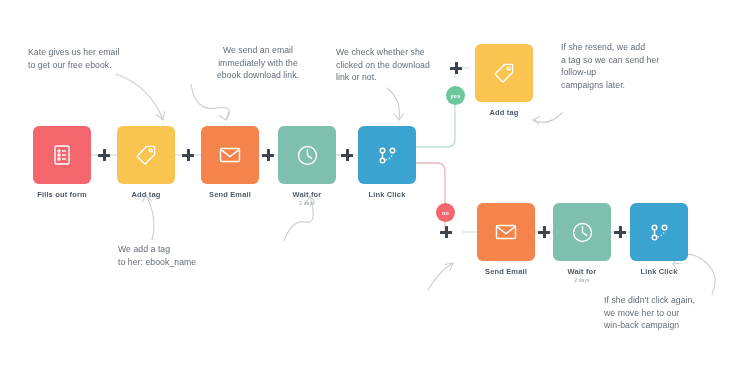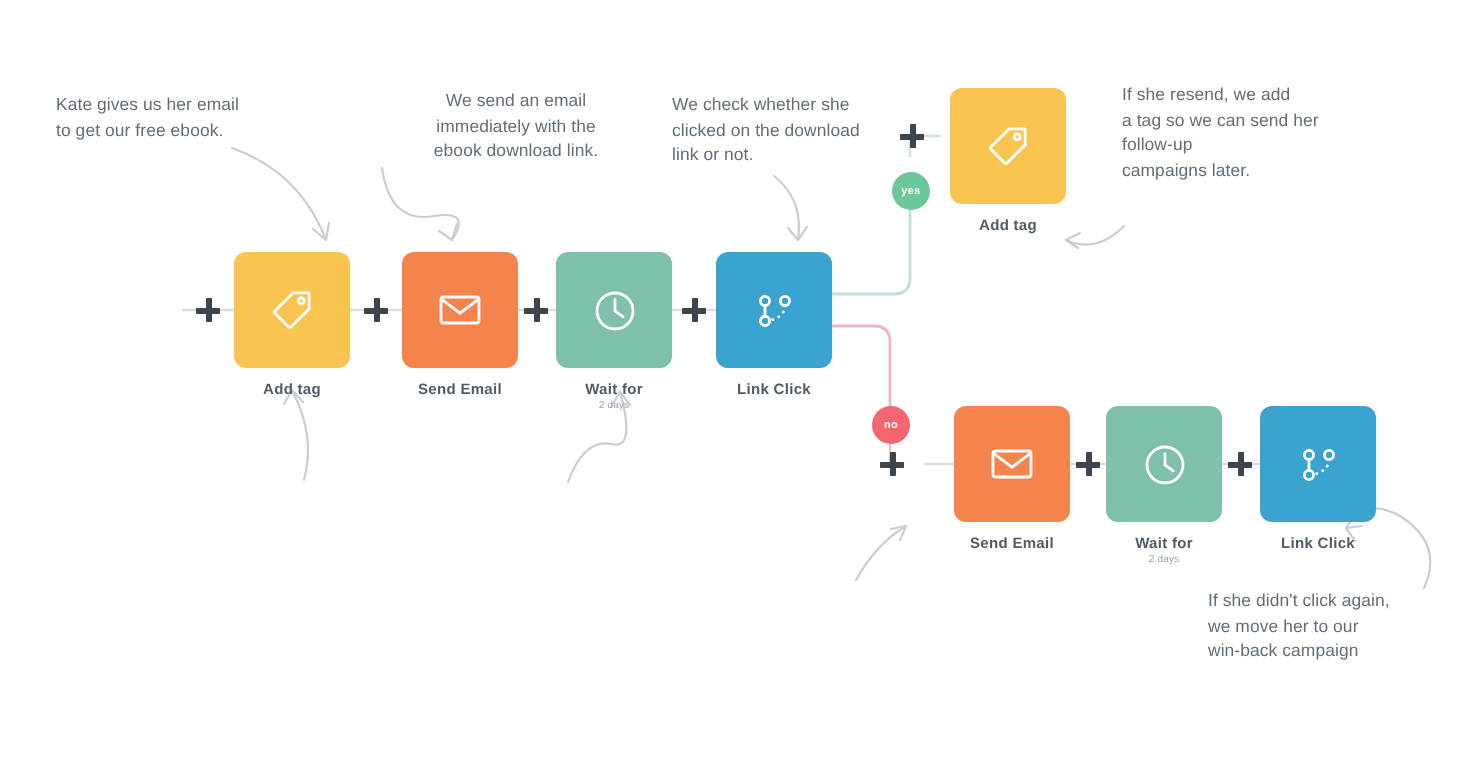--- a/index.html
+++ b/index.html
@@ -153,20 +153,36 @@
       <path d="M310 196 l-4.5 7.5 M310 196 l5 6.5"></path>
 
       <path d="M428 290 Q438 272 453 263"></path>
       <path d="M453 263 l-7.5 1.5 M453 263 l-3 7"></path>
 
       <path d="M712 294 Q722 272 700 258 Q682 248 673 264"></path>
       <path d="M673 264 l8 -1 M673 264 l4.5 6.5"></path>
     </g>
   </svg>
 
+  <div class="node" style="left:33px; top:126px;">
+    <div class="tile" style="background:#F4666E;">
+      <svg width="24" height="24" viewBox="0 0 24 24" fill="none" stroke="#ffffff" stroke-width="1.4">
+        <rect x="5" y="3" width="14" height="18" rx="1.6"></rect>
+        <circle cx="9" cy="8" r="1"></circle>
+          <circle cx="9" cy="12" r="1"></circle>
+          <circle cx="9" cy="16" r="1"></circle>
+        <line x1="12" y1="8" x2="16" y2="8"></line>
+          <line x1="12" y1="12" x2="16" y2="12"></line>
+          <line x1="12" y1="16" x2="16" y2="16"></line>
+      </svg>
+    </div>
+    <div class="cap">
+      <span>Fills out form</span>
+    </div>
+  </div>
 
   <div class="node" style="left:117px; top:126px;">
     <div class="tile" style="background:#FAC450;">
       <svg width="24" height="24" viewBox="0 0 24 24" fill="none" stroke="#ffffff" stroke-width="1.4">
         <path d="M12.6 3.4 H20 a0.6 0.6 0 0 1 0.6 0.6 V11.4 L11.6 20.4 a1 1 0 0 1 -1.4 0 L3.6 13.8 a1 1 0 0 1 0 -1.4 Z"></path>
         <circle cx="16.6" cy="7.4" r="1.5"></circle>
       </svg>
     </div>
     <div class="cap">
       <span>Add tag</span>
@@ -292,20 +308,22 @@
 
   <div class="note" style="left:336px; top:46px;  width:132px;">We check whether she
 clicked on the download
 link or not.</div>
 
   <div class="note" style="left:561px; top:41px;  width:152px;">If she resend, we add
 a tag so we can send her
 follow-up
 campaigns later.</div>
 
+  <div class="note" style="left:118px; top:243px; width:150px;">We add a tag
+to her: ebook_name</div>
 
 
 
   <div class="note" style="left:604px; top:294px; width:150px;">If she didn't click again,
 we move her to our
 win-back campaign</div>
 
 </div>
 
 </body></html>

